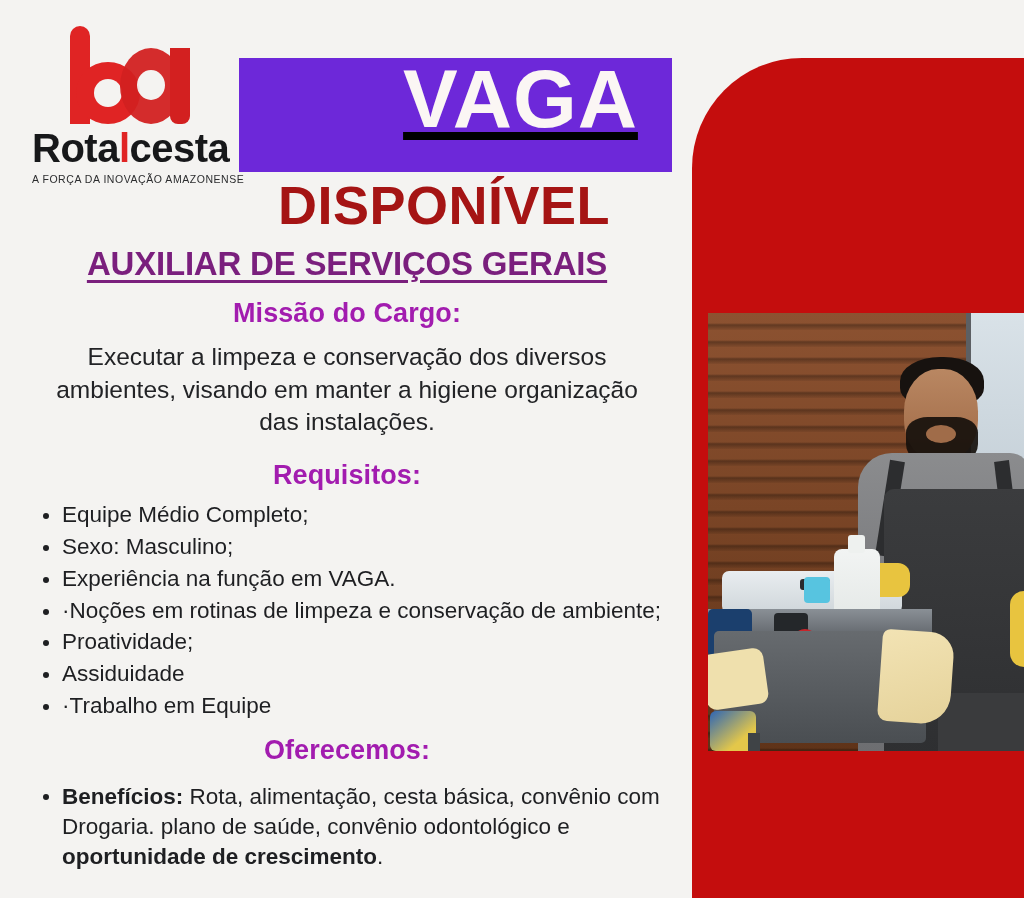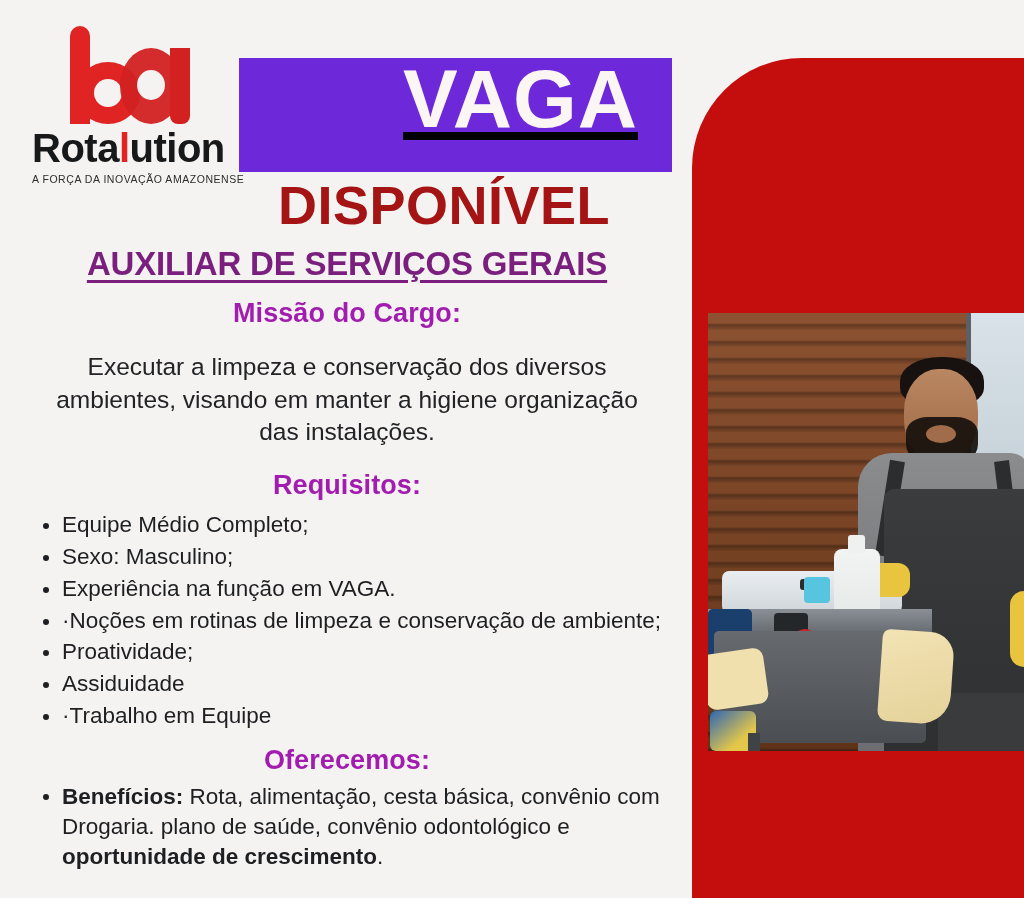--- a/index.html
+++ b/index.html
@@ -452,21 +452,21 @@
     font-size: 27px;
     font-weight: 700;
     margin-top: 16px;
     letter-spacing: 0.1px;
   }
   .mission {
     text-align: center;
     color: #222326;
     font-size: 24.5px;
     line-height: 1.32;
-    margin-top: 22px;
+    margin-top: 12px;
     padding: 0 14px;
   }
   .section-head.req { margin-top: 22px; }
   .bullets {
     list-style: none;
     margin: 10px 0 0 0;
     padding: 0 0 0 16px;
     color: #1e1f22;
     font-size: 22.5px;
     line-height: 1.28;
@@ -482,21 +482,21 @@
     left: 5px;
     top: 12px;
     width: 6px;
     height: 6px;
     border-radius: 50%;
     background: #1e1f22;
   }
   .section-head.ofer { margin-top: 14px; }
   .offer-list {
     list-style: none;
-    margin: 6px 0 0 0;
+    margin: 16px 0 0 0;
     padding: 0 0 0 16px;
     color: #1e1f22;
     font-size: 22.5px;
     line-height: 1.33;
   }
   .offer-list li {
     position: relative;
     padding-left: 24px;
     padding-right: 10px;
   }
@@ -551,21 +551,21 @@
     <div class="logo-mark">
       <div class="lm-b">
         <div class="lm-b-stem"></div>
         <div class="lm-b-bowl"></div>
       </div>
       <div class="lm-a">
         <div class="lm-a-bowl"></div>
         <div class="lm-a-stem"></div>
       </div>
     </div>
-    <div class="logo-word"><span>Rota</span><span class="accent">l</span><span>ution</span></div>
+    <div class="logo-word"><span>Rota</span><span class="accent">l</span><span>cesta</span></div>
     <div class="logo-tag">A FORÇA DA INOVAÇÃO AMAZONENSE</div>
   </div>
 
   <div class="vaga-box">
     <div class="vaga-text">VAGA</div>
   </div>
   <div class="disponivel">DISPONÍVEL</div>
 
   <div class="content">
     <div class="job-title">AUXILIAR DE SERVIÇOS GERAIS</div>

